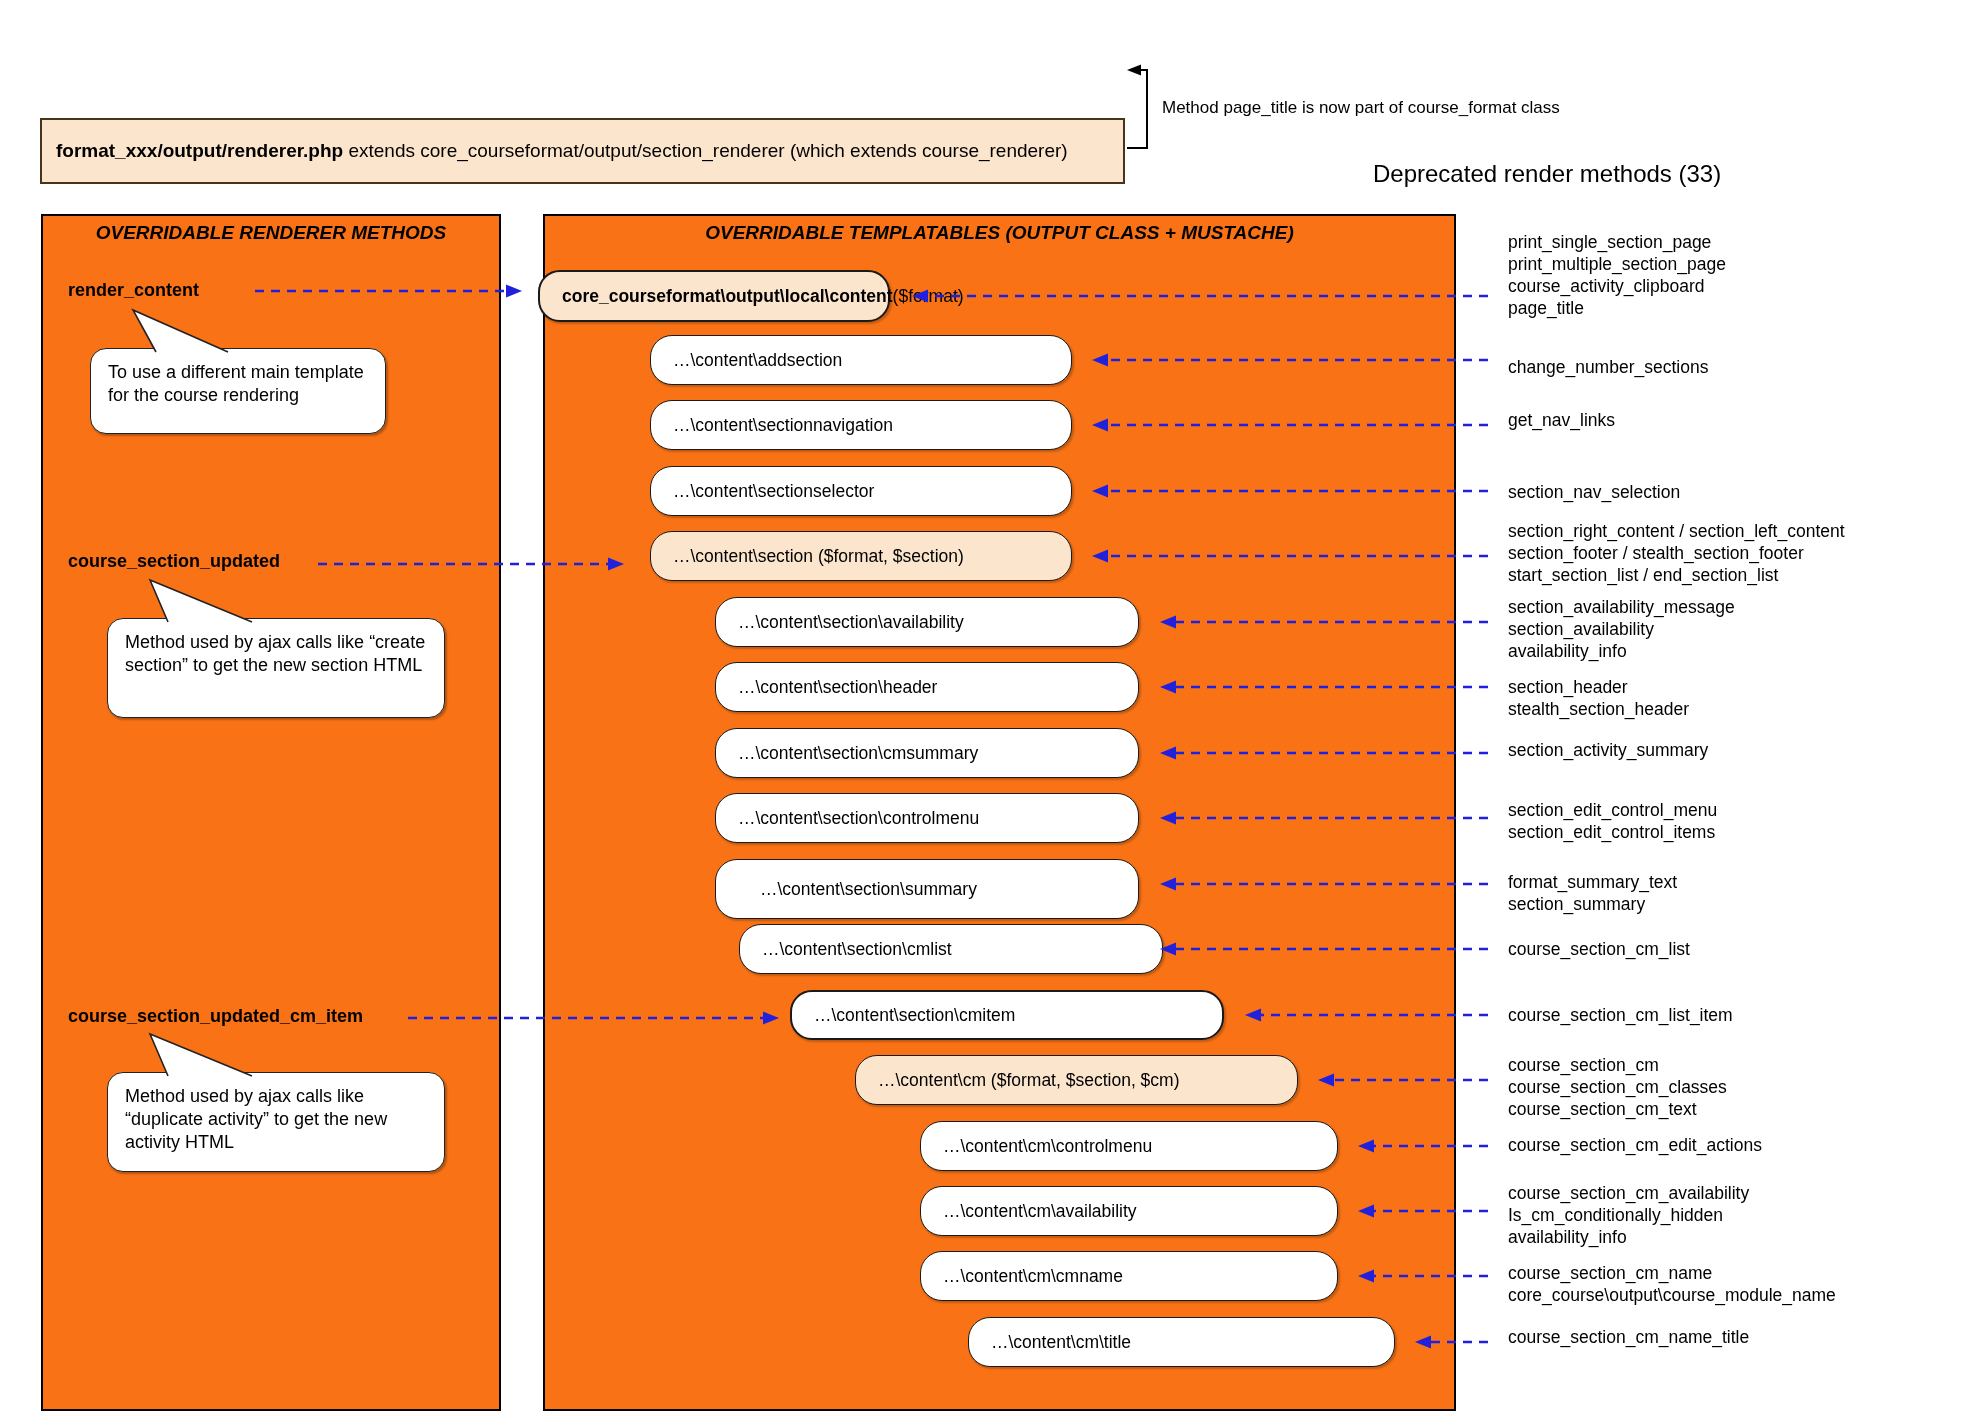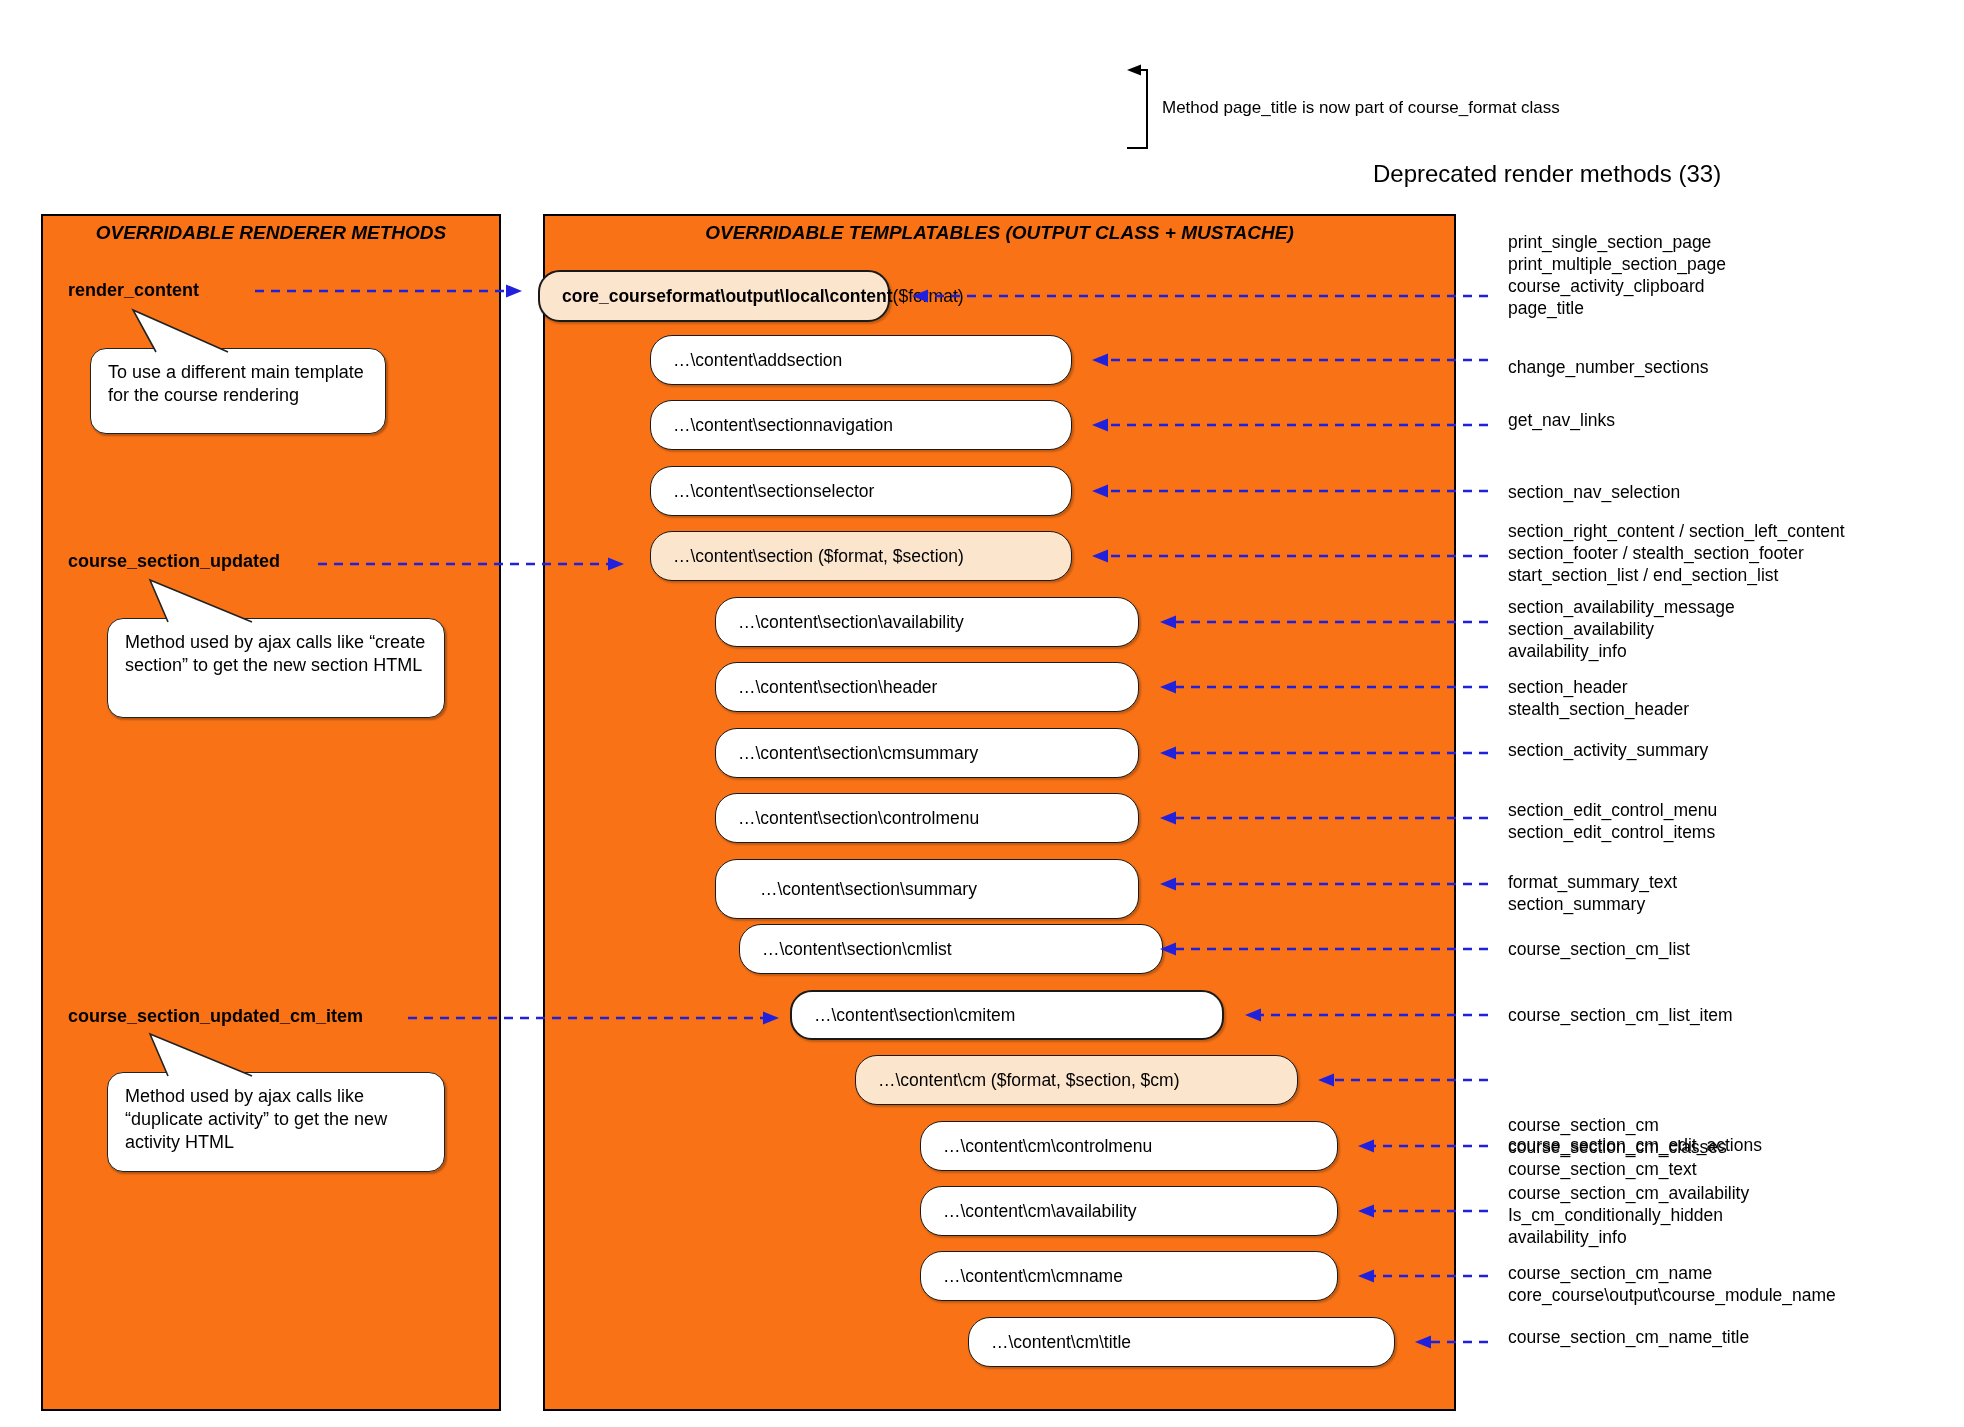--- a/index.html
+++ b/index.html
@@ -54,20 +54,23 @@
     position:absolute;left:1508px;font-size:17.5px;line-height:22px;
     white-space:nowrap;
   }
   svg#overlay{position:absolute;left:0;top:0;pointer-events:none;z-index:6;}
 </style>
 </head>
 <body>
 
 <div id="canvas">
 
+  <div class="class-box" style="top:118px;height:66px;align-items:center;">
+    <span class="txt"><b>format_xxx/output/renderer.php</b><span> extends core_courseformat/output/section_renderer (which extends course_renderer)</span></span>
+  </div>
 
   <div class="note-label" style="left:1162px;top:98px;">Method page_title is now part of course_format class</div>
 
   <div class="dep-heading" style="left:1373px;top:160px;">Deprecated render methods (33)</div>
 
   <div class="panel" style="left:41px;width:460px;">
     <div class="panel-title">OVERRIDABLE RENDERER METHODS</div>
   </div>
 
   <div class="panel" style="left:525px;width:913px;margin-left:18px;">
@@ -146,21 +149,21 @@
       <div class="dep-group" style="top: 871px;">
         <div>format_summary_text</div>
         <div>section_summary</div>
       </div>
       <div class="dep-group" style="top: 938px;">
         <div>course_section_cm_list</div>
       </div>
       <div class="dep-group" style="top: 1004px;">
         <div>course_section_cm_list_item</div>
       </div>
-      <div class="dep-group" style="top: 1114px;">
+      <div class="dep-group" style="top: 1054px;">
         <div>course_section_cm</div>
         <div>course_section_cm_classes</div>
         <div>course_section_cm_text</div>
       </div>
       <div class="dep-group" style="top: 1134px;">
         <div>course_section_cm_edit_actions</div>
       </div>
       <div class="dep-group" style="top: 1182px;">
         <div>course_section_cm_availability</div>
         <div>Is_cm_conditionally_hidden</div>

